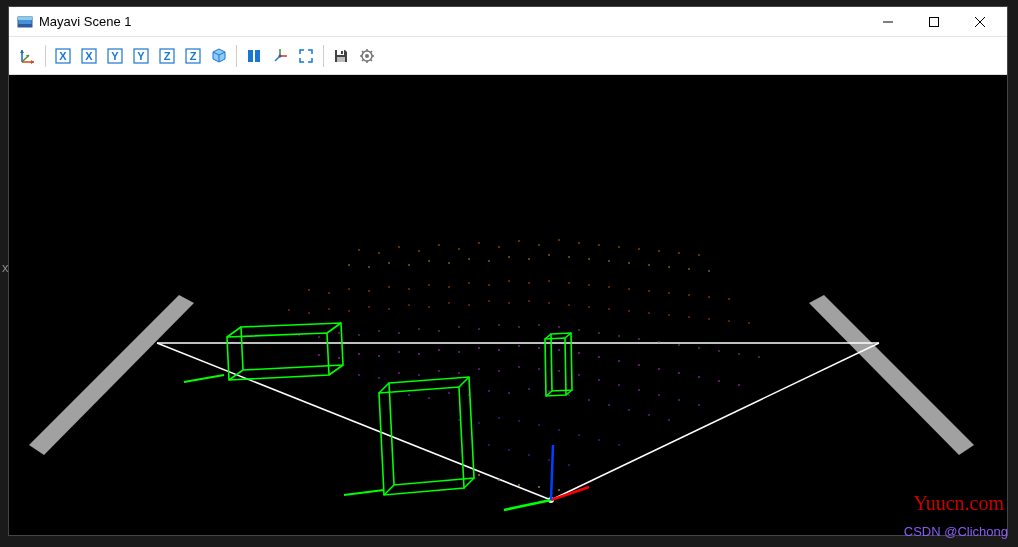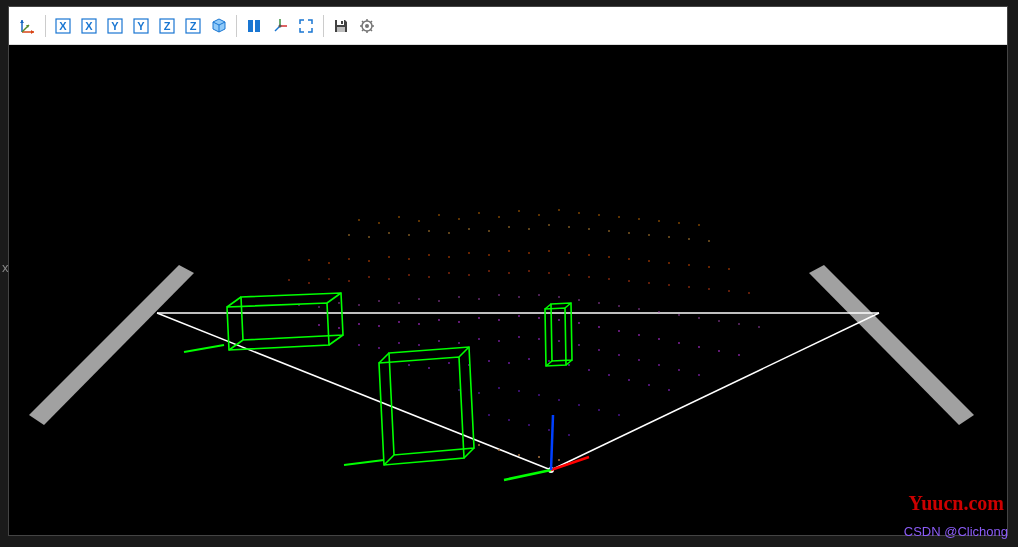--- a/index.html
+++ b/index.html
@@ -69,21 +69,21 @@
       background: #000;
       position: relative;
       overflow: hidden;
     }
     .watermark-right {
       position: absolute;
       right: 14px; bottom: 32px;
       color: #c00;
       font-size: 20px;
       font-family: Georgia, serif;
-      font-weight: bold;
+      font-weight: normal;
     }
     .watermark-csdn {
       position: absolute;
       right: 10px; bottom: 8px;
       color: #8b5cf6;
       font-size: 13px;
     }
     .axis-x {
       position: absolute;
       left: 2px; top: 260px;
@@ -92,20 +92,46 @@
     }
     svg text { user-select: none; }
   </style>
 </head>
 <body>
 
 <div class="axis-x">x</div>
 
 <div class="window">
 
+  <div class="titlebar">
+    <span class="appicon">
+      <svg width="16" height="16" viewBox="0 0 16 16">
+        <rect x="1" y="3" width="14" height="10" fill="#4a90d9" stroke="#2c5aa0"></rect>
+        <rect x="1" y="3" width="14" height="3" fill="#87ceeb"></rect>
+        <rect x="1" y="10" width="14" height="3" fill="#2c5aa0"></rect>
+      </svg>
+    </span>
+    <span class="title">Mayavi Scene 1</span>
+    <div class="winbtn">
+      <svg width="10" height="10">
+          <line x1="0" y1="5" x2="10" y2="5" stroke="currentColor" stroke-width="1"></line>
+        </svg>
+    </div>
+    <div class="winbtn">
+      <svg width="10" height="10">
+          <rect x="0.5" y="0.5" width="9" height="9" fill="none" stroke="currentColor" stroke-width="1"></rect>
+        </svg>
+    </div>
+    <div class="winbtn close">
+      <svg width="10" height="10">
+          <line x1="0" y1="0" x2="10" y2="10" stroke="currentColor" stroke-width="1"></line>
+          <line x1="10" y1="0" x2="0" y2="10" stroke="currentColor" stroke-width="1"></line>
+        </svg>
+    </div>
+  </div>
 
   <div class="toolbar">
     <div class="tb-btn" title="Reset view">
       <svg width="18" height="18" viewBox="0 0 18 18">
         <line x1="3" y1="15" x2="3" y2="3" stroke="#1565c0" stroke-width="1.5"></line>
         <line x1="3" y1="15" x2="15" y2="15" stroke="#d84315" stroke-width="1.5"></line>
         <line x1="3" y1="15" x2="10" y2="8" stroke="#558b2f" stroke-width="1.5"></line>
         <polygon points="3,3 1,6 5,6" fill="#1565c0"></polygon>
         <polygon points="15,15 12,13 12,17" fill="#d84315"></polygon>
         <polygon points="10,8 7,8 9,11" fill="#558b2f"></polygon>

